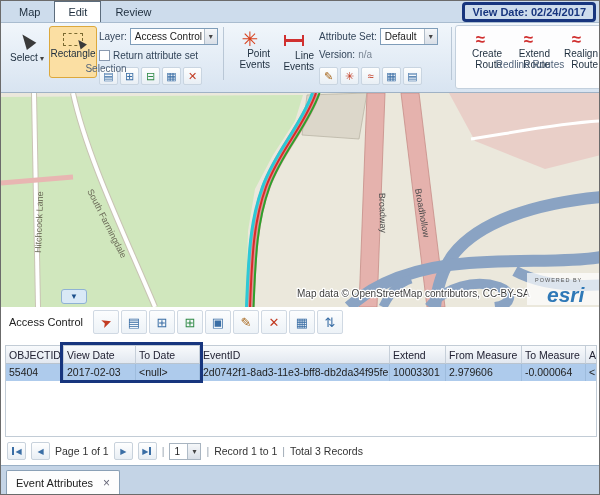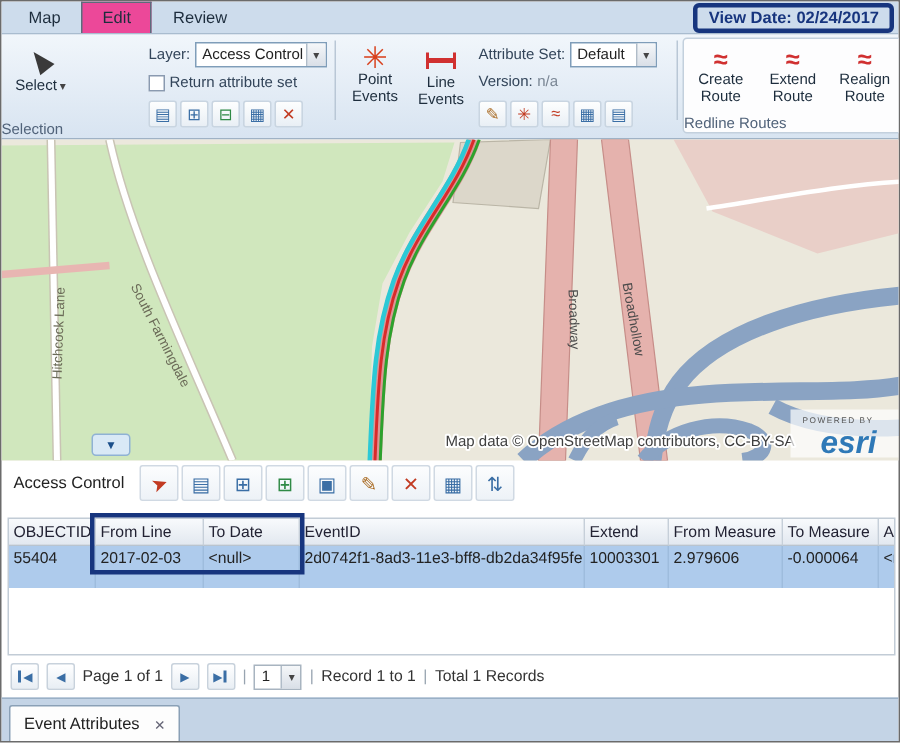--- a/index.html
+++ b/index.html
@@ -4,32 +4,32 @@
 <style>
   * { box-sizing: border-box; margin: 0; padding: 0; }
   html,body { width:600px; height:495px; }
   body { position:relative; overflow:hidden; background:#fff; border:1px solid #6b6b6b;
          font-family:"Liberation Sans",sans-serif; font-size:11px; color:#222; }
 
   
   .topbar { position:absolute; top:0; left:0; right:0; height:22px; background:#cddcec;
             border-bottom:1px solid #a9bccf; display:flex; align-items:flex-end; padding-left:4px; }
   .tab { padding:4px 13px 4px; color:#1d2d3d; border:1px solid transparent; border-bottom:none; }
-  .tab.active { background:#ec4899; border-color:#5c6c7c; }
+  .tab.active { background:#ffffff; border-color:#5c6c7c; }
   .view-date-box { position:absolute; right:3px; top:1px; height:20px; display:flex; align-items:center;
             padding:0 7px; border:3px solid #17357e; border-radius:4px; color:#17357e; font-weight:bold; }
 
   
   .ribbon { position:absolute; top:22px; left:0; right:0; height:70px;
             background:linear-gradient(#f1f6fb,#d8e4f1); border-bottom:1px solid #9fb2c5; }
   .vdiv { position:absolute; top:4px; bottom:12px; width:1px; background:#b9c7d6; }
-  .grp-label { position:absolute; bottom:0; font-size:10px; color:#51637a; }
+  .grp-label { position:absolute; bottom:18px; font-size:10px; color:#51637a; text-align:center; }
   .bigbtn { position:absolute; top:3px; height:52px; border:1px solid transparent; border-radius:3px;
             display:flex; flex-direction:column; align-items:center; justify-content:flex-start; padding-top:3px; }
-  .bigbtn .lbl { font-size:10px; line-height:11px; text-align:center; color:#1d2d3d; }
+  .bigbtn .lbl { font-size:10px; line-height:11px; text-align:right; color:#1d2d3d; }
   .bigbtn.hot { background:#fbdfa3; border-color:#dca83c; }
   .cursor-tri { width:0; height:0; border-left:6px solid transparent; border-right:6px solid transparent;
             border-bottom:15px solid #3a3a3a; transform:rotate(-38deg); margin:3px 0 4px; }
   .rect-ico { width:20px; height:13px; border:1px dashed #7a6a30; margin:3px 0 2px; position:relative; }
   .rect-ico .mini { position:absolute; right:-3px; bottom:-3px; width:0; height:0;
             border-left:4px solid transparent; border-right:4px solid transparent;
             border-bottom:9px solid #3a3a3a; transform:rotate(-38deg); }
   .star-ico { font-size:20px; line-height:18px; color:#d8401c; }
   .linebeam { width:20px; height:11px; margin:5px 0 4px;
             background:linear-gradient(to bottom,transparent 4px,#d03030 4px,#d03030 7px,transparent 7px);
@@ -64,21 +64,21 @@
             background:linear-gradient(#fcfdfe,#edf2f7); font-size:13px;
             display:flex; align-items:center; justify-content:center; }
   .tbtn .tilt { display:inline-block; transform:rotate(-20deg); }
 
   .tablewrap { position:absolute; top:344px; left:4px; right:2px; height:92px; border:1px solid #c2ccd6;
             overflow:hidden; background:#fff; font-size:10.5px; }
   .trow { display:flex; width:680px; }
   .hcell { background:linear-gradient(#f8fafc,#e2e8f0); border-right:1px solid #c6cfd9;
             border-bottom:1px solid #b9c4cf; padding:3px 3px 2px; height:18px;
             white-space:nowrap; overflow:hidden; color:#223; }
-  .dcell { padding:2px 3px; height:28px; white-space:nowrap; overflow:hidden;
+  .dcell { padding:2px 3px; height:17px; white-space:nowrap; overflow:hidden;
             border-right:1px solid rgba(130,160,195,.35); }
   .sel .dcell { background:#aecbec; }
   .c0{width:58px}.c1{width:72px}.c2{width:64px}.c3{width:190px}.c4{width:56px}.c5{width:76px}.c6{width:64px}.c7{width:60px}
 
   .colbox { position:absolute; left:59px; top:341px; width:143px; height:41px;
             border:3px solid #17357e; z-index:6; pointer-events:none; }
 
   .pager { position:absolute; top:438px; left:0; right:0; height:24px; display:flex; align-items:center;
             padding-left:6px; gap:5px; font-size:10.5px; color:#333; }
   .nbtn { width:19px; height:18px; border:1px solid #c8d2dc; border-radius:2px; color:#3a6ea5;
@@ -105,20 +105,26 @@
 <div class="view-date-box">
   <span>View Date: 02/24/2017</span>
 </div>
 
 <div class="ribbon">
 
   <div class="bigbtn" style="left:6px;width:40px">
     <div class="cursor-tri"></div>
     <div class="lbl"><span>Select</span><span class="caret-sm">▾</span></div>
   </div>
+  <div class="bigbtn hot" style="left:48px;width:48px">
+    <div class="rect-ico">
+        <span class="mini"></span>
+      </div>
+    <div class="lbl">Rectangle</div>
+  </div>
 
   <div class="rowline" style="left:98px;top:5px">
     <span>Layer:</span>
     <span class="dropdown" style="width:88px">
       <span class="dd-text" style="flex:1">Access Control</span>
       <span class="dd-caret">▾</span>
     </span>
   </div>
   <div class="rowline" style="left:98px;top:27px">
     <span class="cb"></span>
@@ -248,21 +254,21 @@
 <div class="tbtn" style="left:288px">
     <span class="blue">▦</span>
   </div>
 <div class="tbtn" style="left:316px">
     <span class="blue">⇅</span>
   </div>
 
 <div class="tablewrap">
   <div class="trow">
     <div class="hcell c0">OBJECTID</div>
-    <div class="hcell c1">From Line</div>
+    <div class="hcell c1">View Date</div>
     <div class="hcell c2">To Date</div>
     <div class="hcell c3">EventID</div>
     <div class="hcell c4">Extend</div>
     <div class="hcell c5">From Measure</div>
     <div class="hcell c6">To Measure</div>
     <div class="hcell c7">Ac</div>
   </div>
   <div class="trow sel">
     <div class="dcell c0">55404</div>
     <div class="dcell c1">2017-02-03</div>
@@ -293,21 +299,21 @@
       <span class="bar"></span>
     </div>
   <span class="sep">|</span>
   <span class="pgdd">
     <span class="dd-text" style="flex:1">1</span>
     <span class="dd-caret">▾</span>
   </span>
   <span class="sep">|</span>
   <span>Record 1 to 1</span>
   <span class="sep">|</span>
-  <span>Total 1 Records</span>
+  <span>Total 3 Records</span>
 </div>
 
 <div class="btabs">
   <div class="btab">
     <span>Event Attributes</span>
     <span class="x">×</span>
   </div>
 </div>
 
 </body></html>

